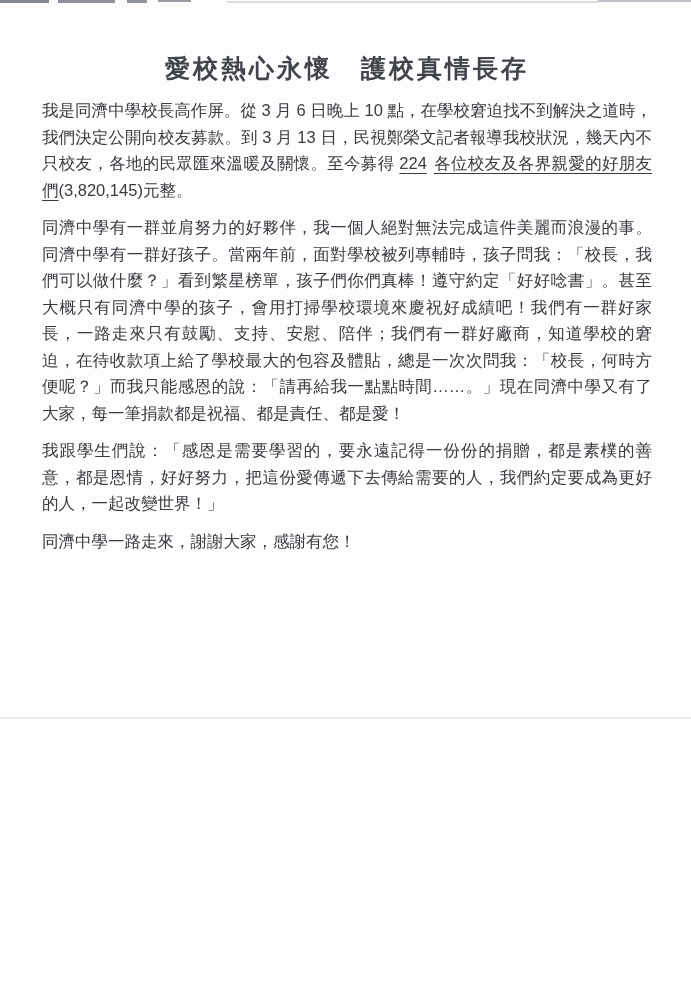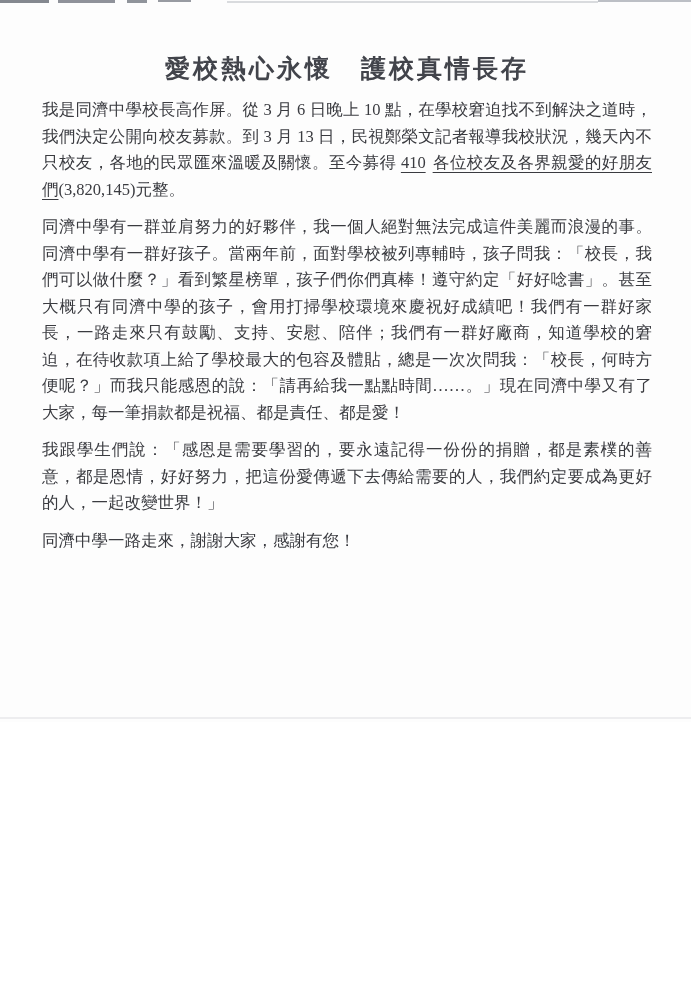--- a/index.html
+++ b/index.html
@@ -1,21 +1,21 @@
 <!DOCTYPE html>
 <html lang="zh-Hant"><head>
 <meta charset="utf-8">
 <style>
   html,body{margin:0;padding:0;background:#ffffff;}
   .page{
     position:relative;
     width:691px;height:722px;
     background:#fdfdfd;
     overflow:hidden;
-    font-family:Liberation Serif, serif;
+    font-family:Liberation Sans, sans-serif;
     color:#3a3b40;
   }
   
   .artifact{position:absolute;background:#8d9097;}
   .a1{left:0;top:0;width:49px;height:3px;background:#84888f;}
   .a2{left:58px;top:0;width:57px;height:3px;background:#8f929a;}
   .a3{left:127px;top:0;width:20px;height:3px;background:#90949b;}
   .a4{left:158px;top:0;width:33px;height:2px;background:#989ba2;}
   .a5{left:227px;top:1px;width:371px;height:2px;background:#d9dbde;}
   .a6{left:598px;top:0;width:93px;height:2px;background:#bcbfc5;}
@@ -124,21 +124,21 @@
   <div class="artifact a4"></div>
   <div class="artifact a5"></div>
   <div class="artifact a6"></div>
   <div class="artifact a7"></div>
 
   <div class="content">
     <h1 class="title">愛校熱心永懷　護校真情長存</h1>
 
 
     <p class="para"><span>我是同濟中學校長高作屏。從 3 月 6 日晚上 10 點，在學校窘迫找不到解決之道時，我們決定公開向校友募款。到 3 月 13 日，民視鄭榮文記者報導我校狀況，幾天內不只校友，各地的民眾匯來溫暖及關懷。至今募得</span>
-      <span class="u num-gap">410</span><span class="u">各位校友及各界親愛的好朋友們</span><span>(3,820,145)元整。</span></p>
+      <span class="u num-gap">224</span><span class="u">各位校友及各界親愛的好朋友們</span><span>(3,820,145)元整。</span></p>
 
     <p class="para">同濟中學有一群並肩努力的好夥伴，我一個人絕對無法完成這件美麗而浪漫的事。同濟中學有一群好孩子。當兩年前，面對學校被列專輔時，孩子問我：「校長，我們可以做什麼？」看到繁星榜單，孩子們你們真棒！遵守約定「好好唸書」。甚至大概只有同濟中學的孩子，會用打掃學校環境來慶祝好成績吧！我們有一群好家長，一路走來只有鼓勵、支持、安慰、陪伴；我們有一群好廠商，知道學校的窘迫，在待收款項上給了學校最大的包容及體貼，總是一次次問我：「校長，何時方便呢？」而我只能感恩的說：「請再給我一點點時間……。」現在同濟中學又有了大家，每一筆捐款都是祝福、都是責任、都是愛！</p>
     <p class="para">我跟學生們說：「感恩是需要學習的，要永遠記得一份份的捐贈，都是素樸的善意，都是恩情，好好努力，把這份愛傳遞下去傳給需要的人，我們約定要成為更好的人，一起改變世界！」</p>
     <p class="para">同濟中學一路走來，謝謝大家，感謝有您！</p>
   </div>
 
   <div class="seal">
     <div class="seal-inner">
       <span class="seal-col">臺灣省嘉</span>
       <span class="seal-col">義縣私立</span>

